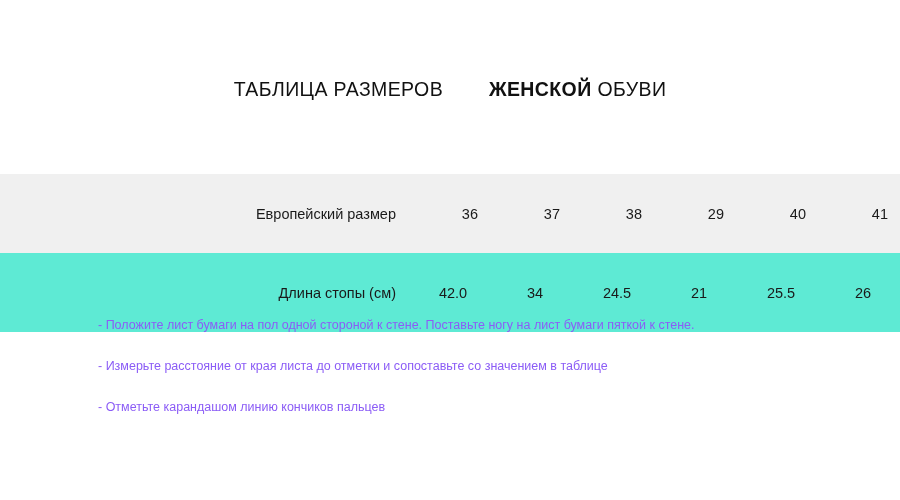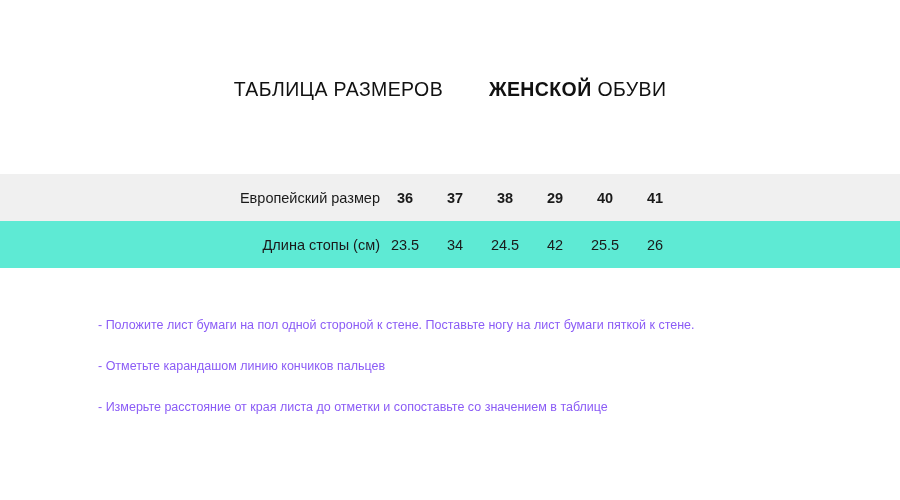--- a/index.html
+++ b/index.html
@@ -49,37 +49,38 @@
   table.size-table tr.row-head {
     background: #f0f0f0;
   }
   table.size-table tr.row-body {
     background: #5eead4;
   }
   table.size-table td {
     height: 47px;
     vertical-align: middle;
     font-size: 14.5px;
-    padding: 0;
+    padding: 16px;
   }
   td.label-cell {
     text-align: right;
     padding-right: 18px;
     width: 380px;
     color: #1a1a1a;
   }
   tr.row-head td.label-cell {
     font-weight: 400;
   }
   td.val-cell {
     text-align: center;
     width: 50px;
   }
   tr.row-head td.val-cell {
-    font-weight: 700;
+    font-weight: 400;
+    text-align: right;
   }
   tr.row-body td.val-cell {
     font-weight: 400;
   }
   td.pad-cell {
     width: 220px;
   }
   .notes {
     position: absolute;
     top: 318px;
@@ -114,31 +115,31 @@
         <td class="val-cell">36</td>
         <td class="val-cell">37</td>
         <td class="val-cell">38</td>
         <td class="val-cell">29</td>
         <td class="val-cell">40</td>
         <td class="val-cell">41</td>
         <td class="pad-cell"></td>
       </tr>
       <tr class="row-body">
         <td class="label-cell">Длина стопы (см)</td>
-        <td class="val-cell">23.5</td>
+        <td class="val-cell">42.0</td>
         <td class="val-cell">34</td>
         <td class="val-cell">24.5</td>
-        <td class="val-cell">42</td>
+        <td class="val-cell">21</td>
         <td class="val-cell">25.5</td>
         <td class="val-cell">26</td>
         <td class="pad-cell"></td>
       </tr>
     </tbody>
       </table>
   </div>
 
   <div class="notes">
     <div class="note">- Положите лист бумаги на пол одной стороной к стене. Поставьте ногу на лист бумаги пяткой к стене.</div>
+    <div class="note">- Измерьте расстояние от края листа до отметки и сопоставьте со значением в таблице</div>
     <div class="note">- Отметьте карандашом линию кончиков пальцев</div>
-    <div class="note">- Измерьте расстояние от края листа до отметки и сопоставьте со значением в таблице</div>
   </div>
 
 </div>
 
 </body></html>

